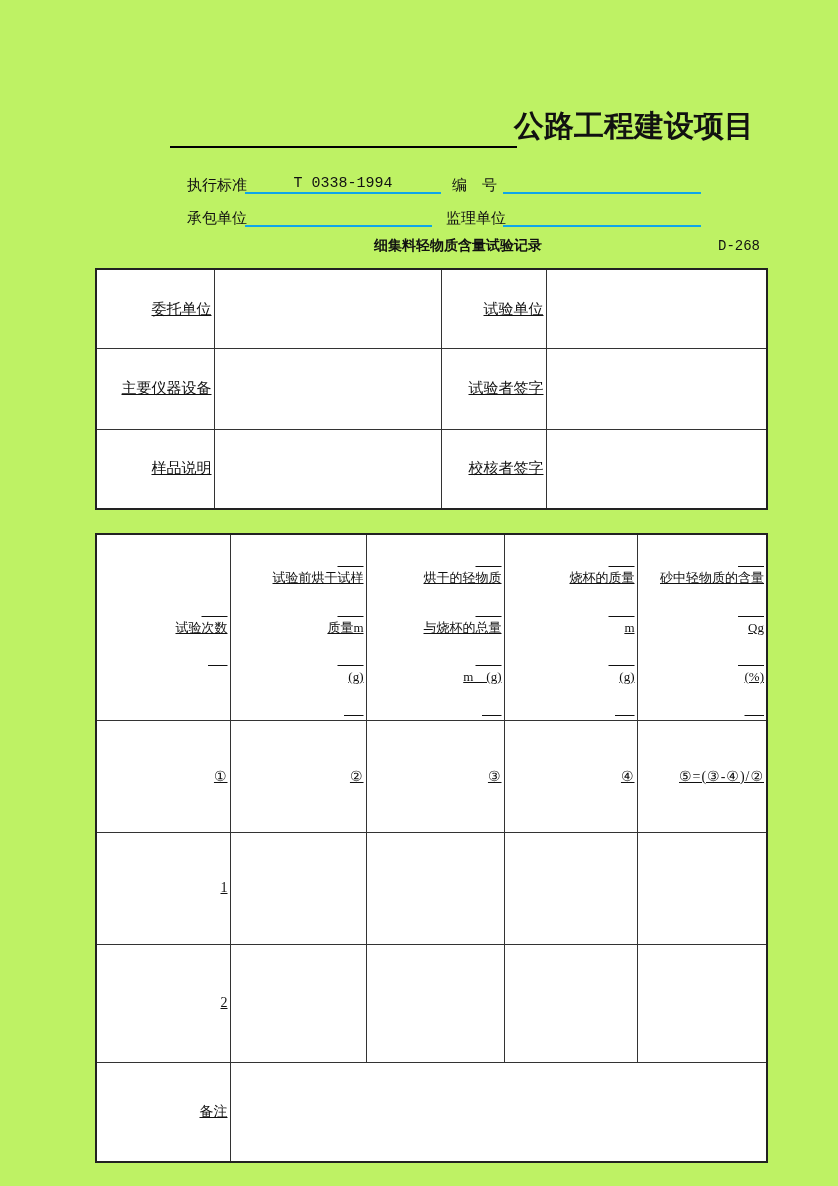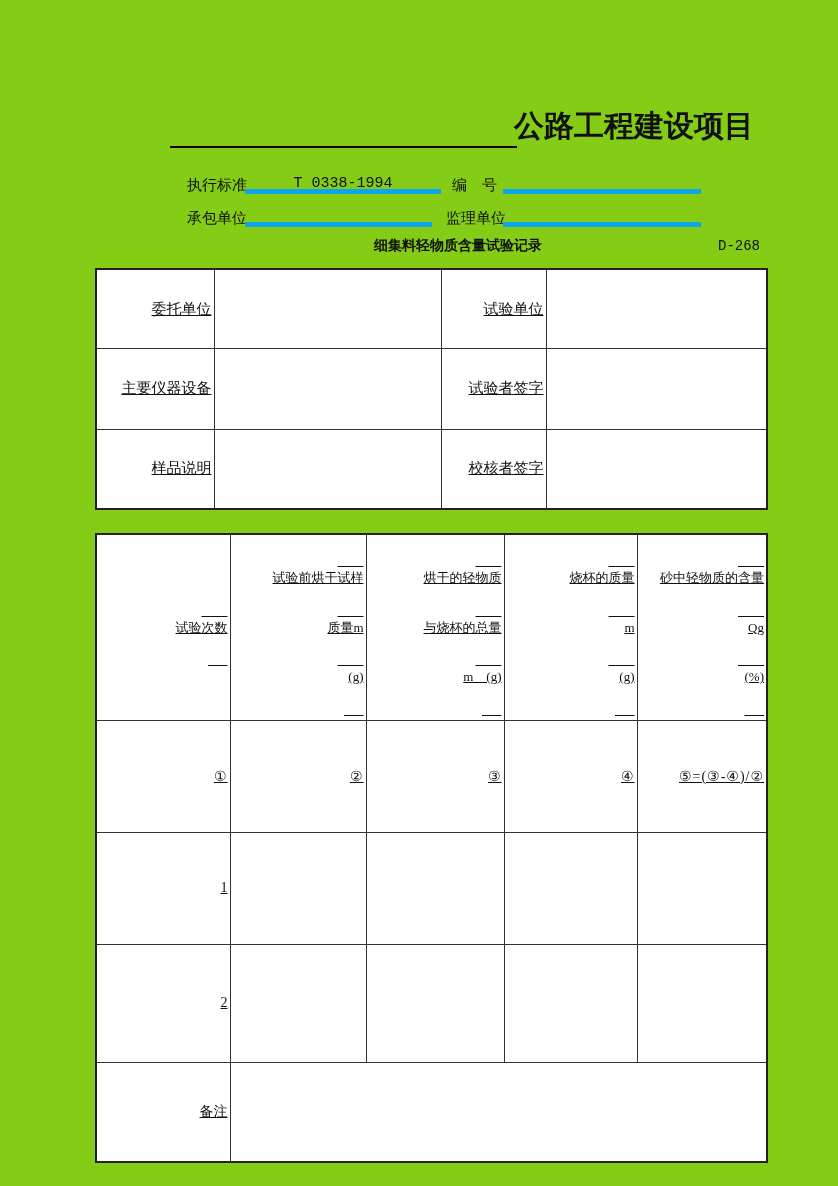--- a/index.html
+++ b/index.html
@@ -1,21 +1,21 @@
 <!DOCTYPE html>
 <html><head>
 <meta charset="utf-8">
 <style>
   * { margin: 0; padding: 0; box-sizing: border-box; }
   html,body { background: #ffffff; }
   .page {
     position: relative;
     width: 838px;
     height: 1186px;
-    background: #84cc16;
+    background: #bef264;
     font-family: "Liberation Serif", serif;
     color: #111111;
     overflow: hidden;
     padding-left: 8px;
   }
   
   .title-underline {
     position: absolute;
     left: 170px; top: 112px;
     width: 347px; height: 36px;
@@ -30,21 +30,21 @@
     white-space: pre;
   }
   .form-line-label {
     position: absolute;
     font-size: 15px;
     white-space: pre;
   }
   .blank-line {
     position: absolute;
     height: 19px;
-    border-bottom: 5px solid #0ea5e9;
+    border-bottom: 2px solid #0ea5e9;
     font-size: 15px;
     text-align: center;
     white-space: pre;
     font-family: "Liberation Mono", monospace;
   }
   .subtitle {
     position: absolute;
     left: 374px; top: 237px;
     font-size: 14px;
     font-weight: bold;

